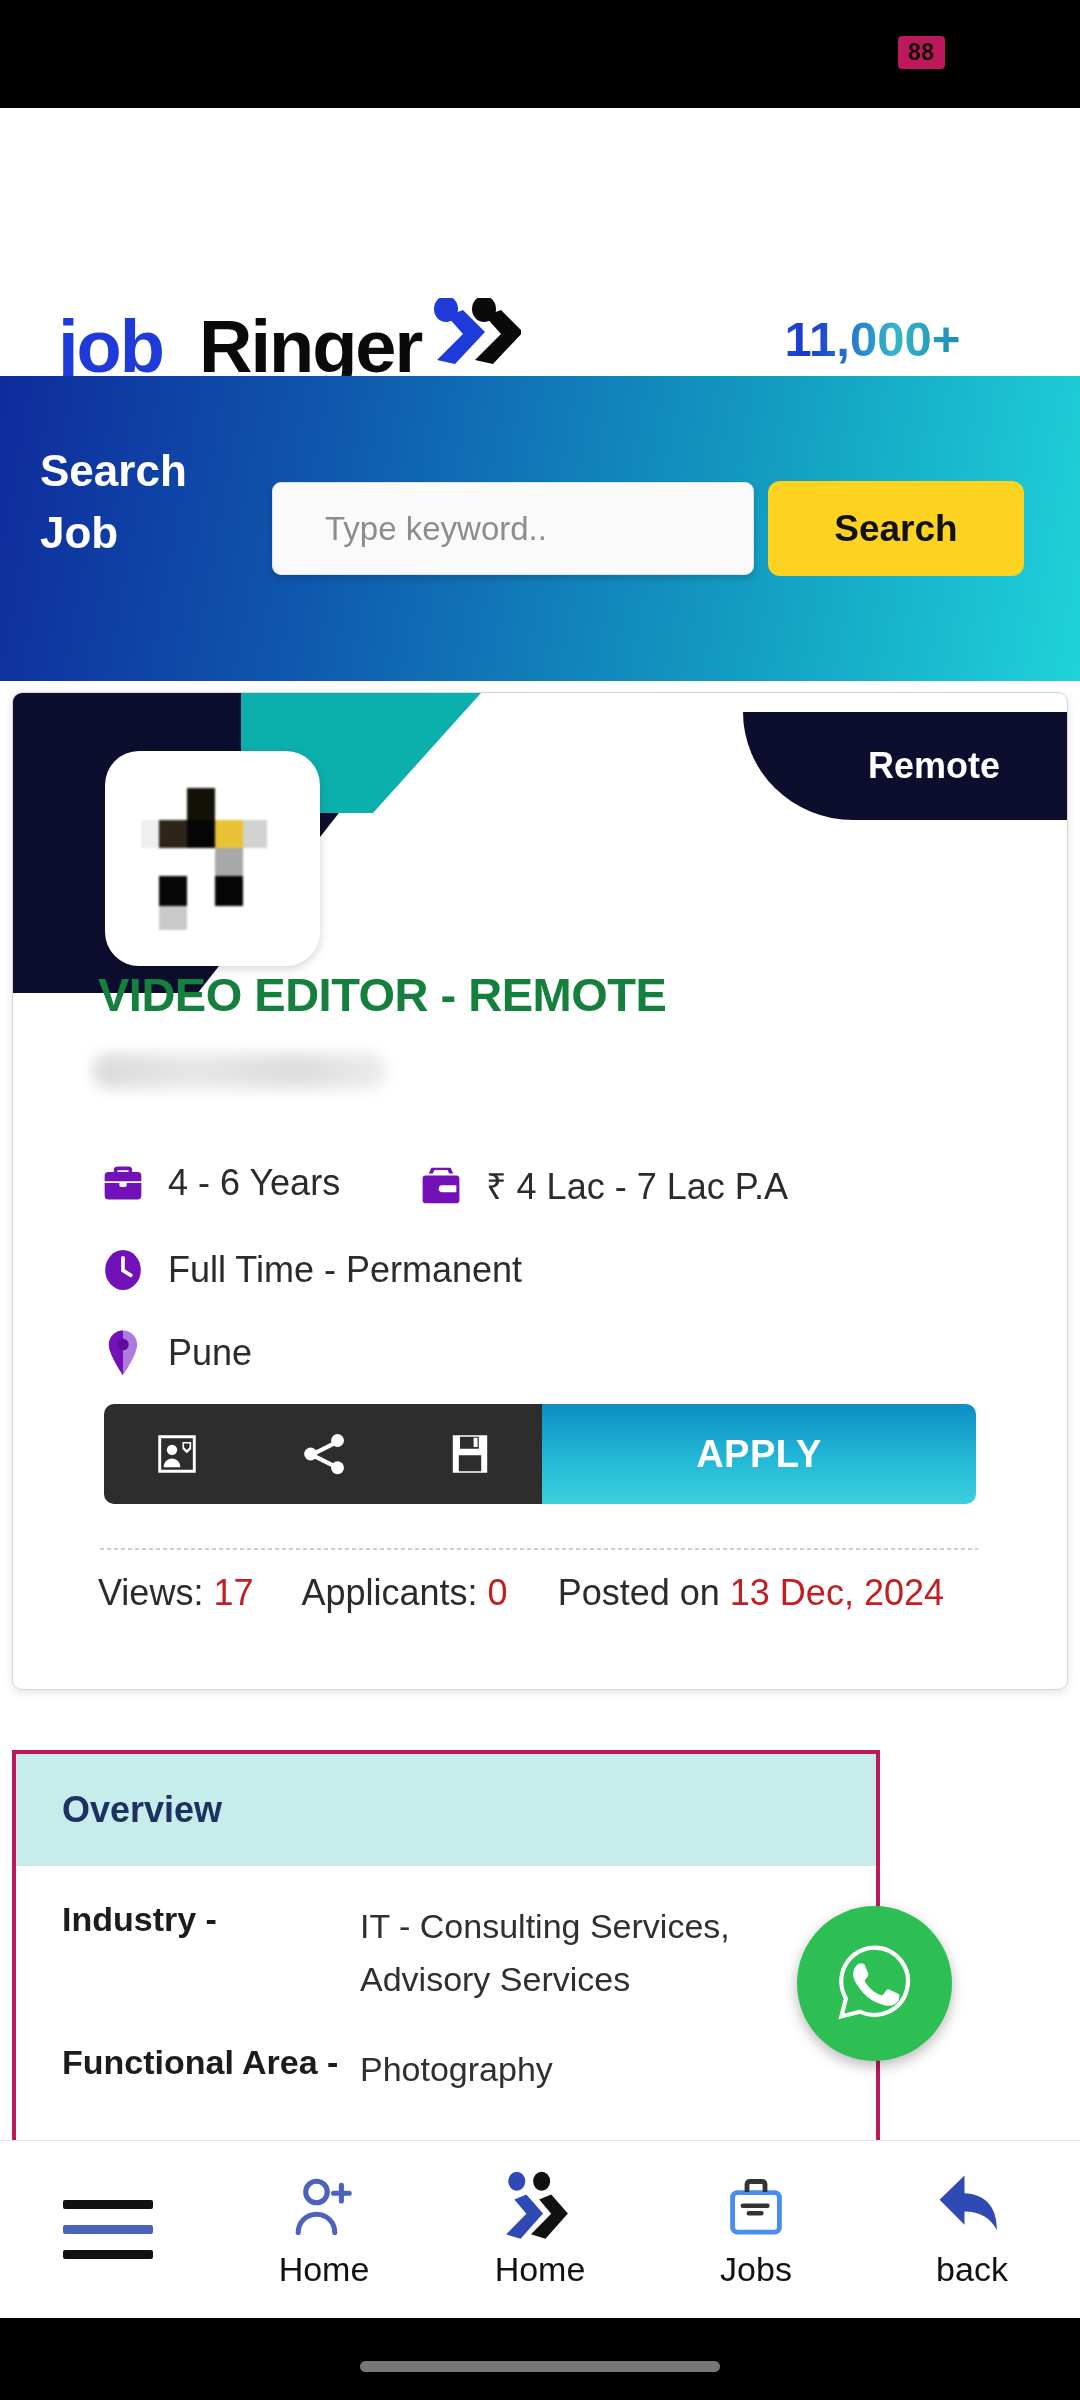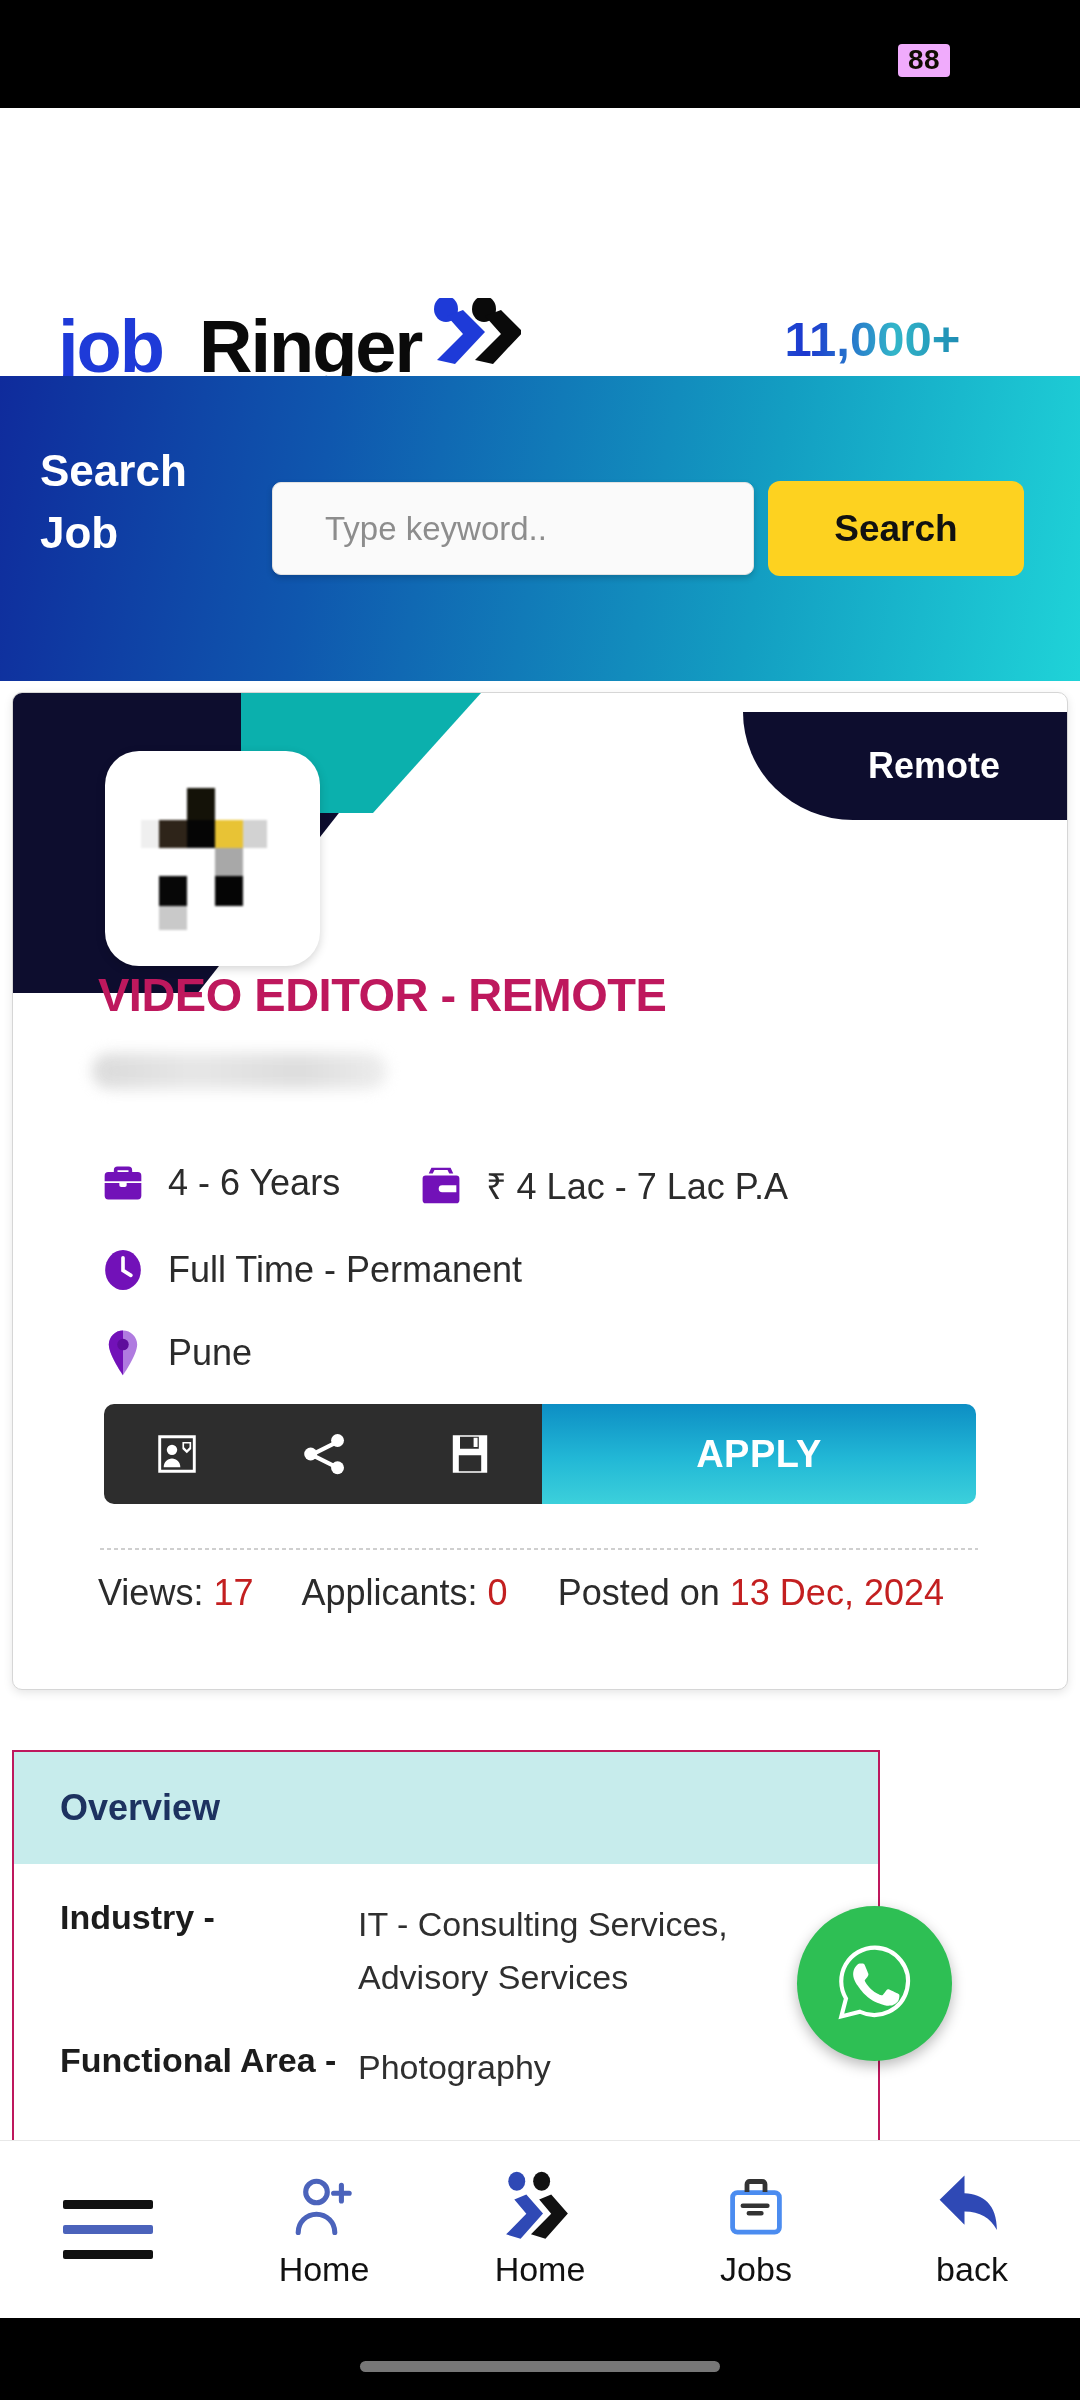--- a/index.html
+++ b/index.html
@@ -10,23 +10,23 @@
     overflow: hidden;
   }
   .screen { position: relative; width: 1080px; height: 2400px; background: #fff; }
 
   
   .status-bar {
     position: absolute; top: 0; left: 0; width: 1080px; height: 108px;
     background: #000000;
   }
   .status-badge {
-    position: absolute; top: 44px; left: 898px;
-    background: #f0abfc; color: #120d02;
-    font-size: 28px; font-weight: 700; line-height: 30px;
+    position: absolute; top: 36px; left: 898px;
+    background: #be185d; color: #120d02;
+    font-size: 23px; font-weight: 700; line-height: 30px;
     padding: 1px 10px 2px 10px; border-radius: 4px;
     letter-spacing: 0.5px;
   }
 
   
   .header {
     position: absolute; top: 108px; left: 0; width: 1080px; height: 268px;
     background: #ffffff;
     display: flex; align-items: center;
   }
@@ -129,21 +129,21 @@
     display: flex; align-items: center; justify-content: center;
   }
   .logo-mosaic {
     position: relative; width: 132px; height: 142px;
     filter: blur(1.1px);
   }
   .logo-mosaic i { position: absolute; display: block; }
 
   .job-title {
     position: absolute; top: 967px; left: 98px;
-    font-size: 47px; font-weight: 700; color: #be185d; letter-spacing: -0.5px;
+    font-size: 47px; font-weight: 700; color: #15803d; letter-spacing: -0.5px;
   }
   .company-blur {
     position: absolute; top: 1053px; left: 92px;
     width: 295px; height: 36px;
     background: linear-gradient(90deg,#d9d9d9,#e6e6e6 35%,#dcdcdc 70%,#ececec);
     border-radius: 18px; filter: blur(7px); opacity: 0.95;
   }
 
   .meta-row { position: absolute; display: flex; align-items: center; }
   .meta-text { font-size: 36px; color: #2b2b2b; white-space: nowrap; }
@@ -174,21 +174,21 @@
     position: absolute; top: 1570px; left: 98px; width: 900px;
     font-size: 36px; color: #2b2b2b; line-height: 1.28;
   }
   .stats .num { color: #c31f20; }
   .stats .gap { display: inline-block; width: 30px; }
 
   
   .overview-card {
     position: absolute; top: 1750px; left: 12px;
     width: 868px; height: 440px;
-    background: #ffffff; border: 2px solid #be185d;
+    background: #ffffff; border: 4px solid #be185d;
     overflow: hidden;
   }
   .overview-head {
     height: 112px; background: #c7ecec;
     display: flex; align-items: center; padding-left: 46px;
     font-size: 36px; font-weight: 700; color: #1d3260;
   }
   .ov-row {
     display: flex; padding: 0 46px; font-size: 34px; color: #2f2f2f;
   }

